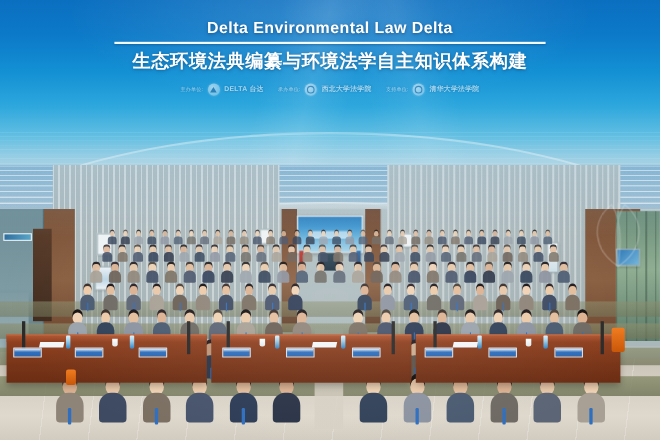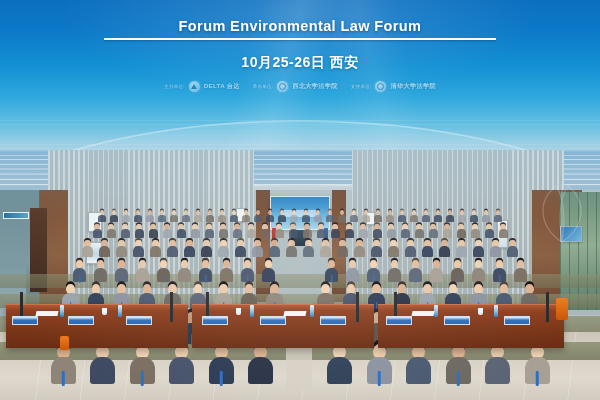--- a/index.html
+++ b/index.html
@@ -360,23 +360,23 @@
 <body>
 
 <div id="stage">
 
   <div class="banner">
     <div class="banner-streaks"></div>
     <div class="banner-slats"></div>
     <div class="banner-arc"></div>
 
     <div class="banner-inner">
-      <div class="title-en">Forum Environmental Law Forum</div>
+      <div class="title-en">Delta Environmental Law Delta</div>
       <div class="rule"></div>
-      <div class="date-line">10月25-26日 西安</div>
+      <div class="subtitle-cn">生态环境法典编纂与环境法学自主知识体系构建</div>
 
       <div class="sponsors">
         <div class="sponsor-group">
           <span class="sponsor-role">主办单位:</span>
           <span class="sponsor-logo tri"></span>
           <span class="sponsor-name">DELTA 台达</span>
         </div>
         <div class="sponsor-group">
           <span class="sponsor-role">承办单位:</span>
           <span class="sponsor-logo seal"></span>

